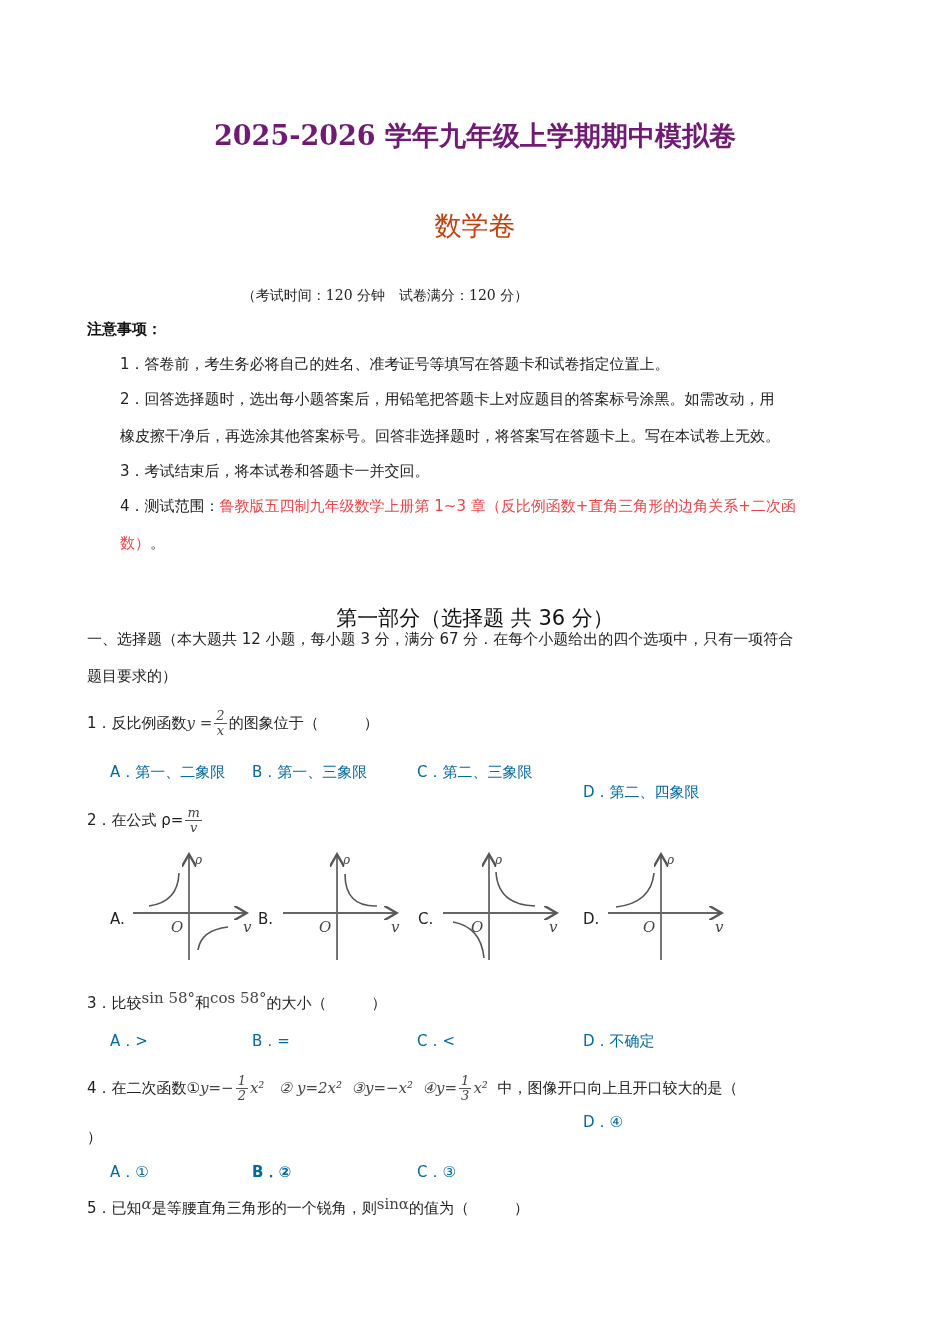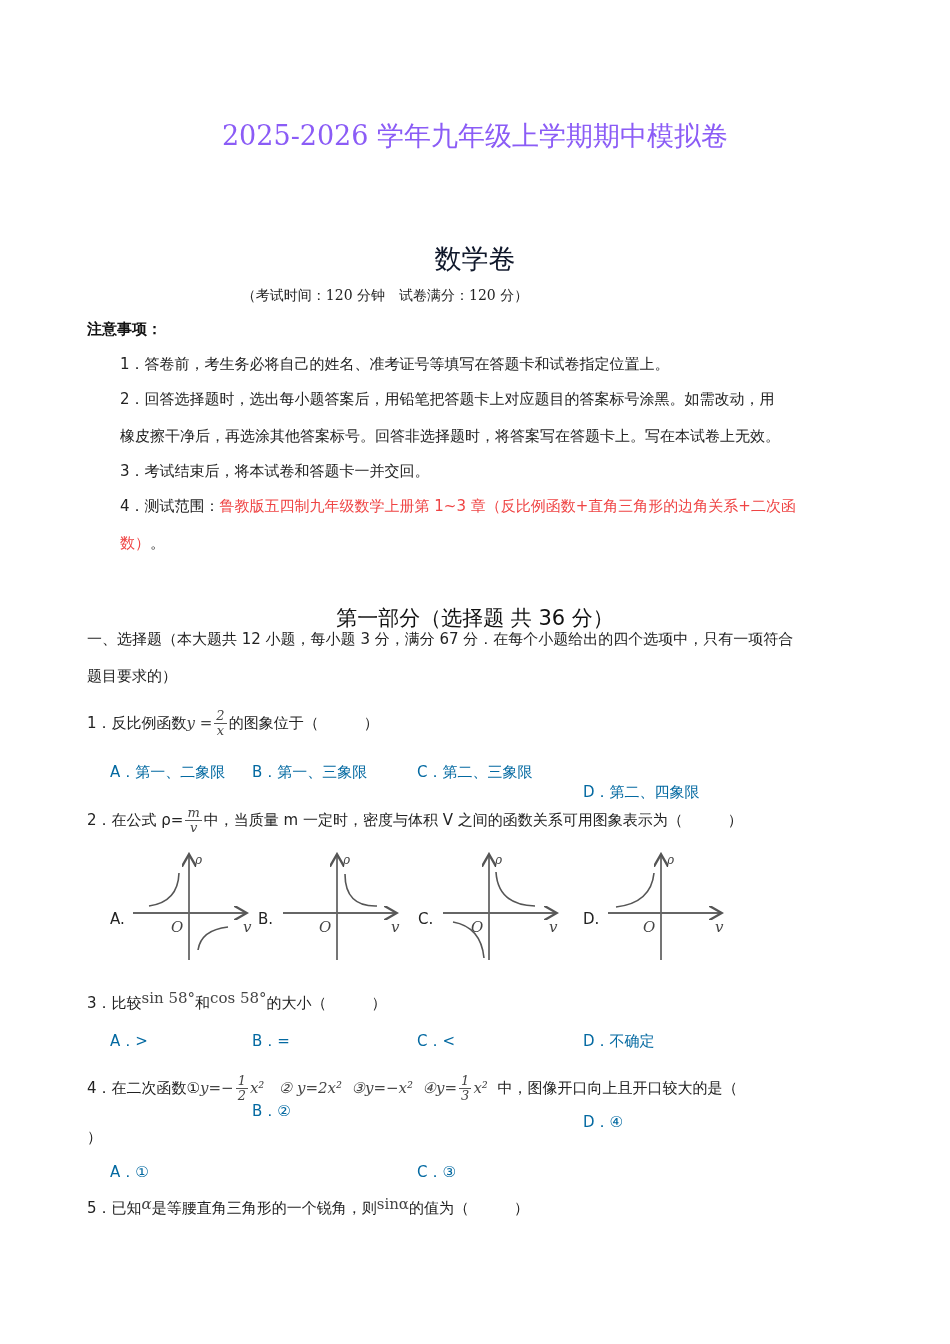--- a/index.html
+++ b/index.html
@@ -1,21 +1,21 @@
 <!DOCTYPE html>
 <html><head>
   <meta charset="utf-8">
   <style>
     html, body { margin: 0; padding: 0; background: #ffffff; }
     body { width: 950px; height: 1344px; position: relative; overflow: hidden;
       font-family: "DejaVu Sans", "Liberation Sans", sans-serif; color: #111; }
     .abs { position: absolute; white-space: nowrap; }
     .title { left: 0; width: 950px; text-align: center; top: 118px; font-size: 27px;
-      font-family: "DejaVu Serif", "Liberation Serif", serif; color: #8b5cf6; }
-    .subtitle { left: 0; width: 950px; text-align: center; top: 208px; font-size: 27px; color: #0f172a; margin-top: 33px; }
+      font-family: "DejaVu Serif", "Liberation Serif", serif; color: #701a75; font-weight: bold; }
+    .subtitle { left: 0; width: 950px; text-align: center; top: 208px; font-size: 27px; color: #c2410c; }
     .meta { left: 0; width: 770px; text-align: center; top: 287px; font-size: 14px;
       font-family: "DejaVu Serif", "Liberation Serif", serif; color: #222; }
     .notice-head { left: 87px; top: 320px; font-size: 15px; font-weight: bold; }
     .line { font-size: 15px; color: #222; }
     .red { color: #ef4444; }
     .section { left: 0; width: 950px; text-align: center; top: 604px; font-size: 21px; color: #111; }
     .q { font-size: 15px; color: #222; }
     .opt { font-size: 15px; color: #0369a1; }
     .math { font-family: "DejaVu Serif", "Liberation Serif", serif; font-style: italic; color: #444; }
     .frac { display: inline-block; vertical-align: middle; text-align: center; font-family: "DejaVu Serif", "Liberation Serif", serif; font-style: italic; font-size: 13px; line-height: 14px; color: #444; margin: 0 2px; }
@@ -49,21 +49,21 @@
 
 <div class="abs q" style="left:87px; top:702px; line-height:42px;">
   <span>1．</span><span>反比例函数</span><span class="math">y =</span><span class="frac"><span class="num">2</span><span class="den">x</span></span><span>的图象位于（　　　）</span>
 </div>
 <div class="abs opt" style="left:110px; top:763px;">A．第一、二象限</div>
 <div class="abs opt" style="left:252px; top:763px;">B．第一、三象限</div>
 <div class="abs opt" style="left:417px; top:763px;">C．第二、三象限</div>
 <div class="abs opt" style="left:583px; top:763px;margin-top:20px;">D．第二、四象限</div>
 
 <div class="abs q" style="left:87px; top:800px; line-height:40px;">
-  <span>2．</span><span>在公式 ρ=</span><span class="frac"><span class="num">m</span><span class="den">v</span></span><span>中，当质量 m 一定时，密度与体积 V 之间的函数关系可用图象表示为（　　　）</span>
+  <span>2．</span><span>在公式 ρ=</span><span class="frac"><span class="num">m</span><span class="den">v</span></span>
 </div>
 
 <div class="abs lbl" style="left:110px; top:910px;">A.</div>
 <svg class="graph" style="left:133px; top:850px;" width="125" height="110">
   <defs>
       <marker id="ar" markerWidth="8" markerHeight="8" refX="6" refY="4" orient="auto">
         <path d="M0,0 L7,4 L0,8" fill="none" stroke="#555" stroke-width="1.3"></path>
       </marker>
     </defs>
   <line x1="0" y1="63" x2="112" y2="63" stroke="#666" stroke-width="1.8" marker-end="url(#ar)"></line>
@@ -127,19 +127,19 @@
 <div class="abs opt" style="left:110px; top:1032px;">A．&gt;</div>
 <div class="abs opt" style="left:252px; top:1032px;">B．=</div>
 <div class="abs opt" style="left:417px; top:1032px;">C．&lt;</div>
 <div class="abs opt" style="left:583px; top:1032px;">D．不确定</div>
 
 <div class="abs q" style="left:87px; top:1068px; line-height:40px;">
   <span>4．</span><span>在二次函数</span><span>①</span><span class="math">y=−</span><span class="frac"><span class="num">1</span><span class="den">2</span></span><span class="math">x²</span>&nbsp;&nbsp;&nbsp;<span class="math">② y=2x²</span>&nbsp;&nbsp;<span class="math">③y=−x²</span>&nbsp;&nbsp;<span class="math">④y=</span><span class="frac"><span class="num">1</span><span class="den">3</span></span><span class="math">x²</span>&nbsp;&nbsp;<span>中，图像开口向上且开口较大的是（</span>
 </div>
 <div class="abs q" style="left:87px; top:1128px;">）</div>
 <div class="abs opt" style="left:110px; top:1163px;">A．①</div>
-<div class="abs opt" style="left:252px; top:1102px;">B．②</div>
+<div class="abs opt" style="left:252px; top:1163px;font-weight:bold;">B．②</div>
 <div class="abs opt" style="left:417px; top:1163px;">C．③</div>
 <div class="abs opt" style="left:583px; top:1113px;">D．④</div>
 
 <div class="abs q" style="left:87px; top:1199px;">
   <span>5．</span><span>已知</span><span class="math" style="position:relative; top:-4px;">α</span><span>是等腰直角三角形的一个锐角，则</span><span class="math" style="position:relative; top:-4px; font-style:normal;">sinα</span><span>的值为（　　　）</span>
 </div>
 
 </body></html>

